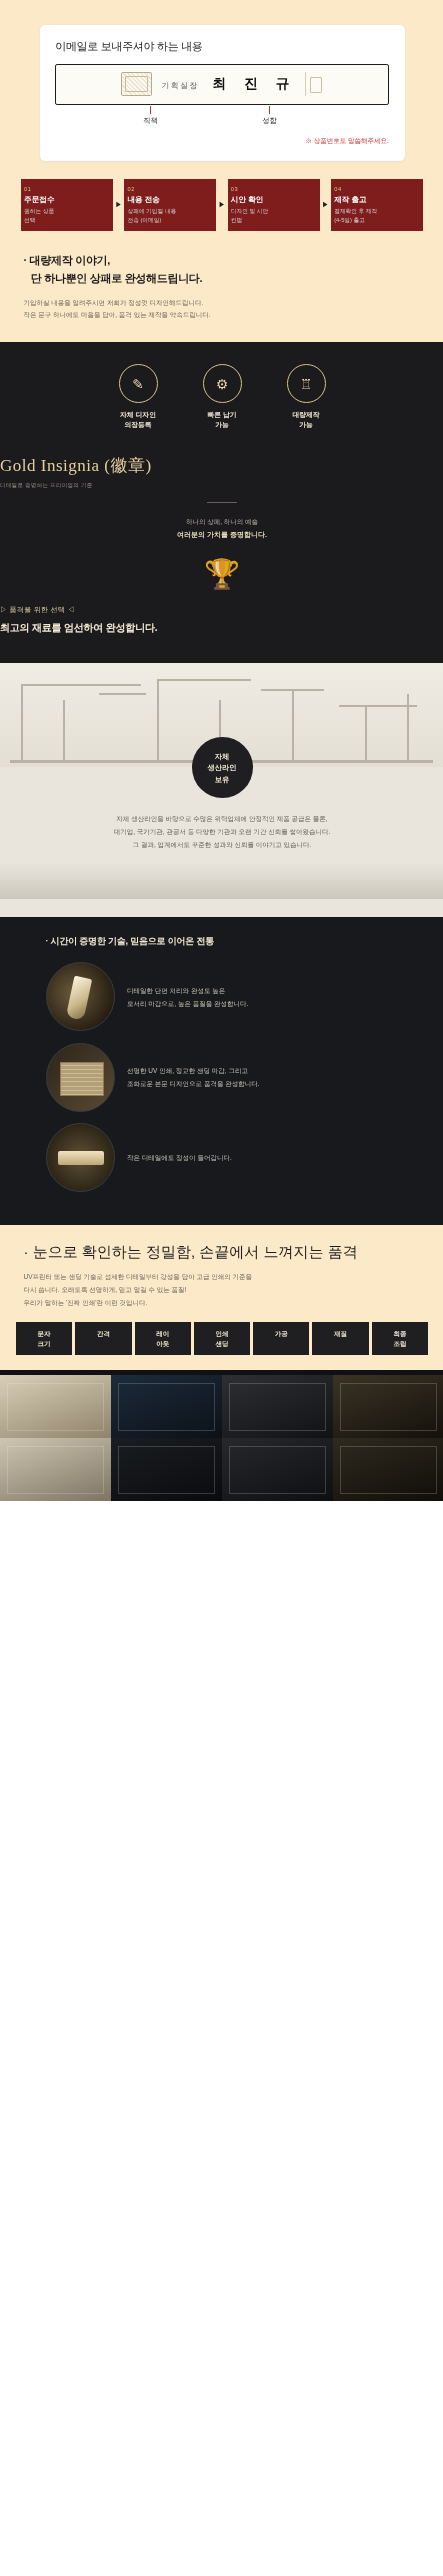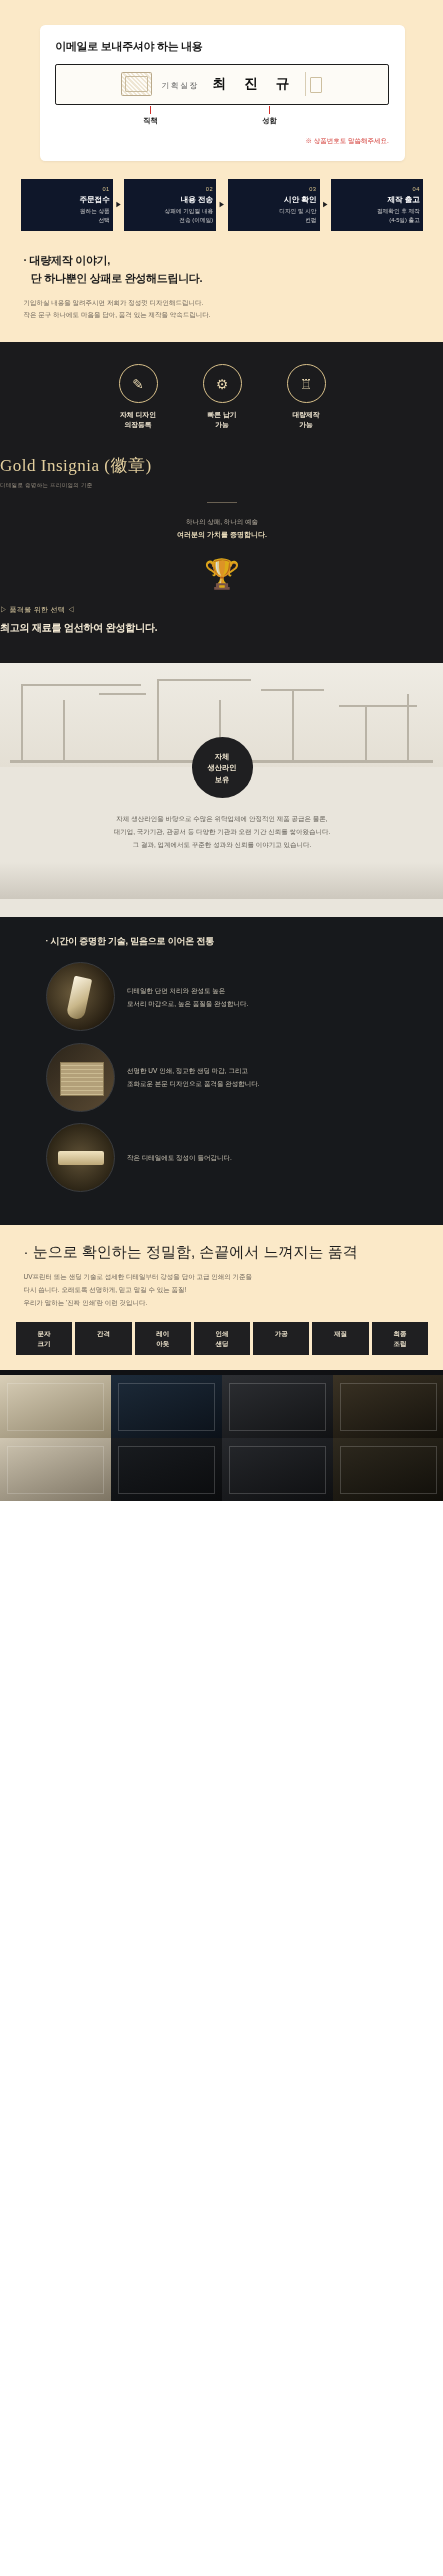--- a/index.html
+++ b/index.html
@@ -21,21 +21,21 @@
   .email-card {
     width: 365px; margin: 0 auto;
     background: #ffffff;
     border-radius: 5.2px;
     padding: 13.6px 15.7px 15.7px;
     box-shadow: 0 1px 2.6px rgba(0,0,0,.06);
   }
   .email-card h3 {
     margin:0 0 10.4px;
     font-size: 11px;
-    font-weight: bold;
+    font-weight: normal;
     color: #1d1d1d;
     letter-spacing: -0.3px;
   }
   .plate-wrap {
     border: 1px solid #1d1d1d;
     border-radius: 2.1px;
     background: #fdfbf6;
     padding: 7.3px 5.2px;
     display:flex;
     align-items:center;
@@ -77,21 +77,21 @@
     content:"";
     position:absolute; left:4.2px; top:5.2px; width:9.4px; height:13.6px;
     border:0.5px solid #cdbf9f; border-radius:1px;
   }
 
   .callouts { position:relative; height:28px; margin-top:1px; }
   .callout {
     position:absolute;
     text-align:left;
     font-size:7.3px;
-    font-weight:bold;
+    font-weight:normal;
     color:#1d1d1d;
   }
   .callout .stem {
     display:block;
     width:0; height:8.3px;
     border-left:1px solid #d0302a;
     margin:0 auto 2.1px;
   }
   .callout.c1 { left: 88px; }
   .callout.c2 { left: 207px; }
@@ -104,23 +104,23 @@
     margin-top:3.1px;
   }
 
   
   .steps {
     width:402px; margin:18px auto 0;
     display:flex; align-items:stretch; gap:0;
   }
   .step {
     flex:1;
-    background:#0f172a;
+    background:#7f1d1d;
     color:#fff;
-    text-align:right;
+    text-align:left;
     padding:6.3px 3.1px 7.3px;
     position:relative;
   }
   .step .num {
     display:block; font-size:5.7px; color:#d9c38c; margin-bottom:3.1px; letter-spacing:0.5px;
   }
   .step .t {
     display:block; font-size:7.6px; font-weight:bold; margin-bottom:2.6px;
   }
   .step .d {

